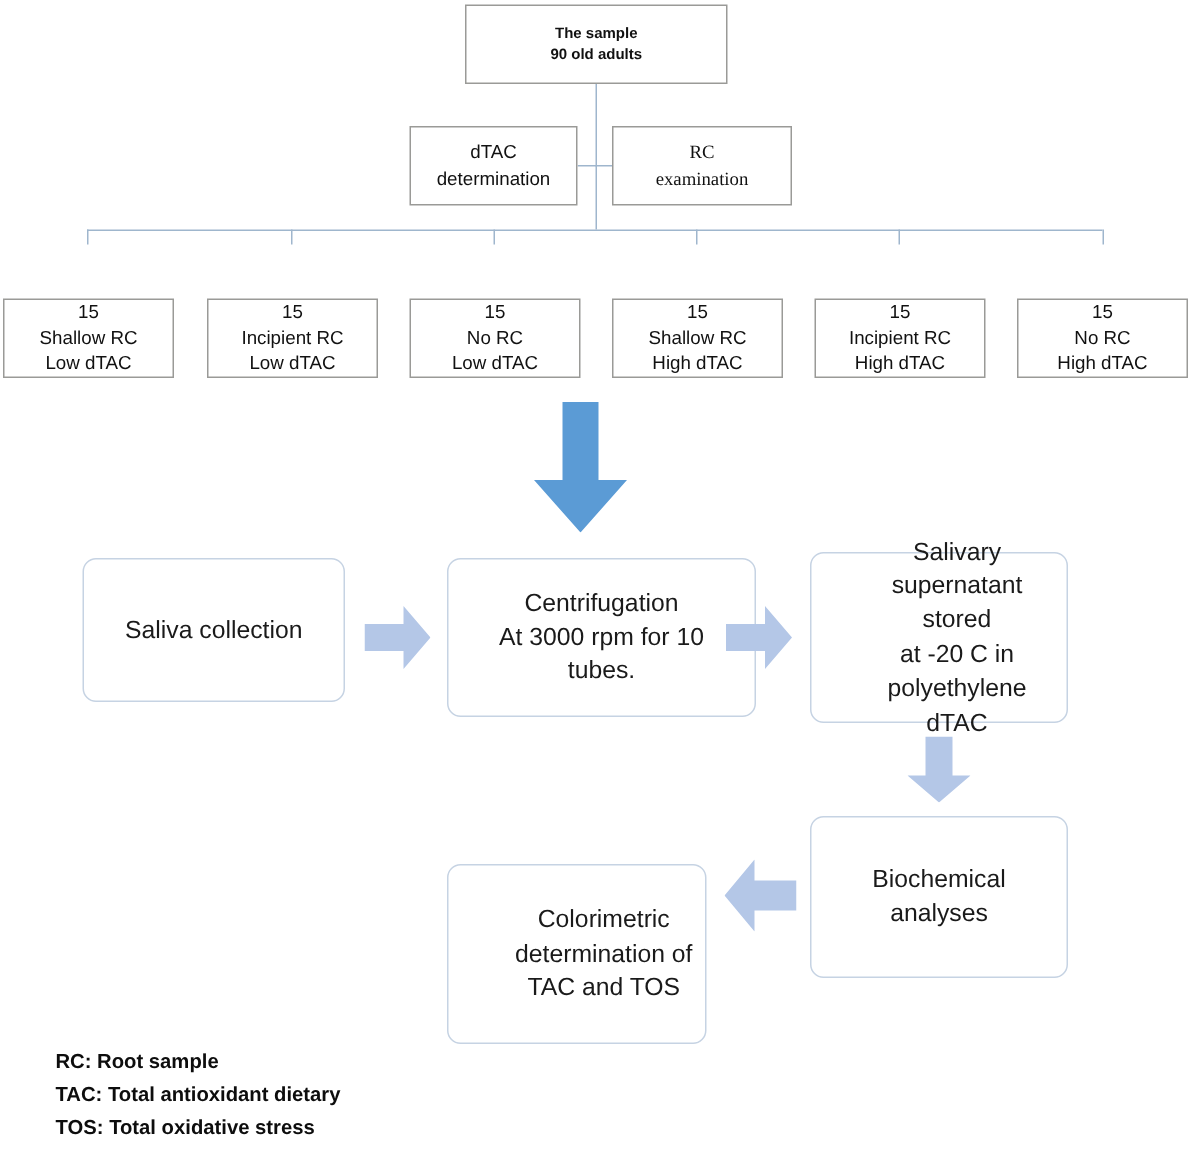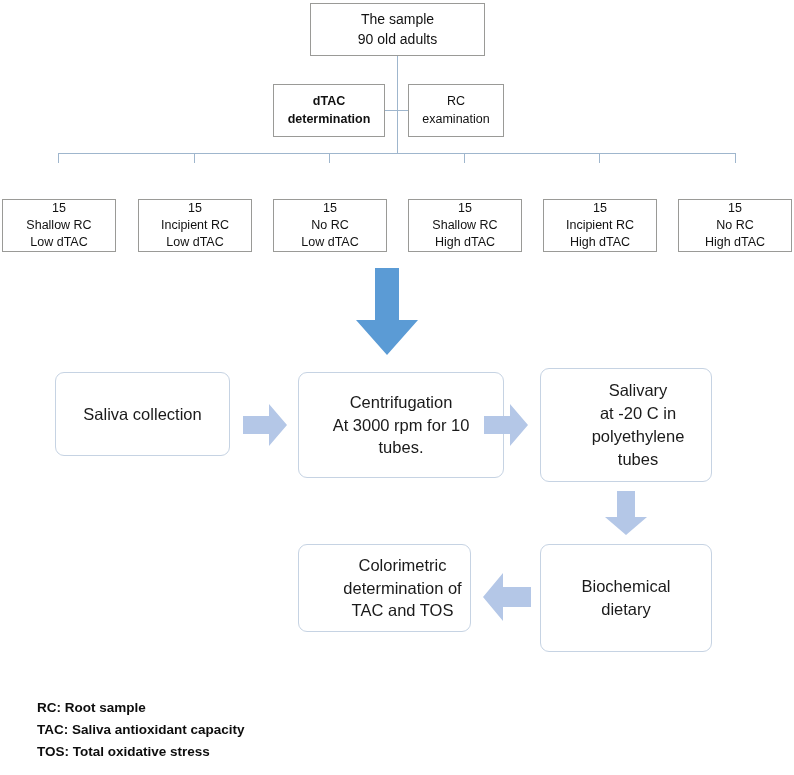--- a/index.html
+++ b/index.html
@@ -32,21 +32,21 @@
     display: flex;
     flex-direction: column;
     align-items: center;
     justify-content: center;
     text-align: center;
     line-height: 1.38;
     z-index: 3;
   }
   .tree-box .ln { display: block; white-space: pre; }
 
-  .tree-box.root { font-weight: normal; font-size: 14px; }
+  .tree-box.root { font-weight: bold; font-size: 10px; }
   .tree-box.mid  { font-size: 12.5px; }
   .tree-box.leaf { font-size: 12.5px; margin-top: 36px; }
 
   
   .conn {
     position: absolute;
     background: #9fb6cd;
     z-index: 1;
   }
   .conn.v { width: 1px; }
@@ -115,26 +115,26 @@
   <div class="conn v" style="left:329px; top:153px; height:10px;"></div>
   <div class="conn v" style="left:464px; top:153px; height:10px;"></div>
   <div class="conn v" style="left:599px; top:153px; height:10px;"></div>
   <div class="conn v" style="left:735px; top:153px; height:10px;"></div>
 
   <div class="tree-box root" style="left:310px; top:3px; width:175px; height:53px;">
     <span class="ln">The sample</span>
     <span class="ln">90 old adults</span>
   </div>
 
-  <div class="tree-box mid" style="left:273px; top:84px; width:112px; height:53px;font-weight:bold;">
+  <div class="tree-box mid" style="left:273px; top:84px; width:112px; height:53px;">
     <span class="ln">dTAC</span>
     <span class="ln">determination</span>
   </div>
 
-  <div class="tree-box mid" style="left:408px; top:84px; width:96px; height:53px;">
+  <div class="tree-box mid" style="left:408px; top:84px; width:120px; height:53px;font-family:Liberation Serif, serif;">
     <span class="ln">RC</span>
     <span class="ln">examination</span>
   </div>
 
   <div class="tree-box leaf" style="left:2px; top:163px; width:114px; height:53px;">
     <span class="ln">15</span>
     <span class="ln">Shallow RC</span>
     <span class="ln">Low dTAC</span>
   </div>
 
@@ -165,42 +165,43 @@
   <div class="tree-box leaf" style="left:678px; top:163px; width:114px; height:53px;">
     <span class="ln">15</span>
     <span class="ln">No RC</span>
     <span class="ln">High dTAC</span>
   </div>
 
   <svg class="big-arrow" style="left:356px; top:268px;" width="62" height="87" viewBox="0 0 62 87">
     <polygon points="19,0 43,0 43,52 62,52 31,87 0,52 19,52" fill="#5B9BD5"></polygon>
   </svg>
 
-  <div class="proc-box" style="left:55px; top:372px; width:175px; height:84px;">
+  <div class="proc-box" style="left:55px; top:372px; width:175px; height:96px;">
     <span class="ln">Saliva collection</span>
   </div>
 
   <div class="proc-box" style="left:298px; top:372px; width:206px; height:106px;">
     <span class="ln">Centrifugation</span>
     <span class="ln">At 3000 rpm for 10</span>
     <span class="ln">tubes.</span>
   </div>
 
   <div class="proc-box" style="left:540px; top:368px; width:172px; height:114px;padding-left:32px;">
     <span class="ln">Salivary</span>
+    <span class="ln">supernatant stored</span>
     <span class="ln">at -20 C in</span>
-    <span class="ln">polyethylene tubes</span>
+    <span class="ln">polyethylene dTAC</span>
   </div>
 
   <div class="proc-box" style="left:540px; top:544px; width:172px; height:108px;">
     <span class="ln">Biochemical</span>
-    <span class="ln">dietary</span>
-  </div>
-
-  <div class="proc-box" style="left:298px; top:544px; width:173px; height:88px;padding-left:44px;">
+    <span class="ln">analyses</span>
+  </div>
+
+  <div class="proc-box" style="left:298px; top:576px; width:173px; height:120px;padding-left:44px;">
     <span class="ln">Colorimetric</span>
     <span class="ln">determination of</span>
     <span class="ln">TAC and TOS</span>
   </div>
 
   <svg class="sm-arrow" style="left:243px; top:404px;" width="44" height="42" viewBox="0 0 44 42">
     <polygon points="0,12 26,12 26,0 44,21 26,42 26,30 0,30" fill="#B4C7E7"></polygon>
   </svg>
 
   <svg class="sm-arrow" style="left:484px; top:404px;" width="44" height="42" viewBox="0 0 44 42">
@@ -210,17 +211,17 @@
   <svg class="sm-arrow" style="left:605px; top:491px;" width="42" height="44" viewBox="0 0 42 44">
     <polygon points="12,0 30,0 30,26 42,26 21,44 0,26 12,26" fill="#B4C7E7"></polygon>
   </svg>
 
   <svg class="sm-arrow" style="left:483px; top:573px;" width="48" height="48" viewBox="0 0 48 48">
     <polygon points="48,14 20,14 20,0 0,24 20,48 20,34 48,34" fill="#B4C7E7"></polygon>
   </svg>
 
   <div id="legend">
     <span class="leg-line">RC: Root sample</span>
-    <span class="leg-line">TAC: Saliva antioxidant capacity</span>
+    <span class="leg-line">TAC: Total antioxidant dietary</span>
     <span class="leg-line">TOS: Total oxidative stress</span>
   </div>
 
 </div>
 
 </body></html>

